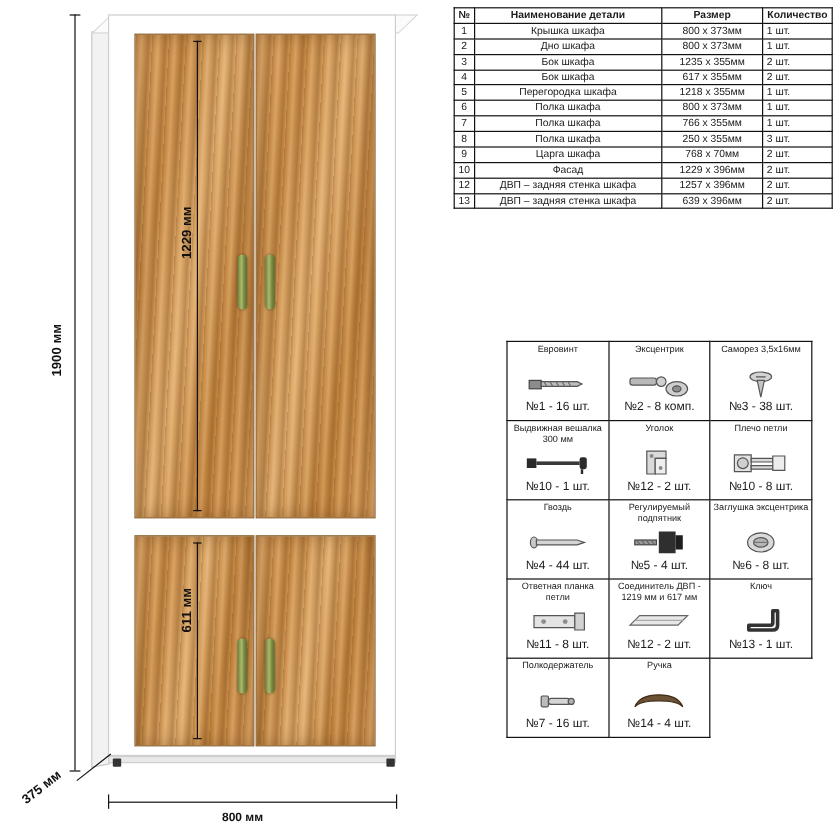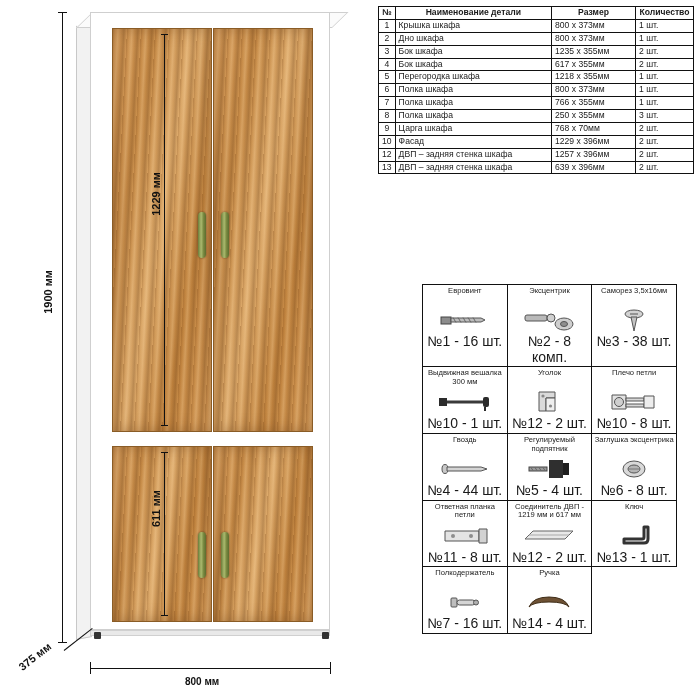--- a/index.html
+++ b/index.html
@@ -92,37 +92,37 @@
   
   #parts {
     position:absolute; left:378px; top:6px; width:316px;
     border-collapse:collapse; font-size:8.6px;
   }
   #parts th, #parts td {
     border:1px solid #111; padding:1px 3px; vertical-align:middle; line-height:1.15;
   }
   #parts th { font-weight:bold; text-align:center; }
   #parts td.num  { text-align:center; width:16px; }
-  #parts td.name { text-align:left; }
-  #parts td.size { width:84px;margin-top:40px; }
+  #parts td.name { text-align:center; }
+  #parts td.size { text-align:center; width:84px;margin-top:40px; }
   #parts td.qty  { text-align:left; width:58px; }
 
   
   #hardware {
     position:absolute; left:422px; top:284px; width:255px;
     border-collapse:collapse; table-layout:fixed;padding-left:30px;
   }
   #hardware td {
     border:1px solid #111; width:33.33%; height:66px;
     text-align:center; vertical-align:top; padding:2px 1px 1px;
     font-size:7.6px; line-height:1.12;
   }
   .hw-title { font-weight:normal; display:block; min-height:19px; }
   .hw-pic { display:block; height:26px; margin:1px auto 0; }
-  .hw-code { display:block; font-size:14px; margin-top:1px; }
+  .hw-code { display:block; font-size:10px; margin-top:1px; }
 </style>
 </head>
 <body>
 
 <div id="drawing">
 
   <div class="dimline" style="left:62px; top:12px; width:1px; height:630px;"></div>
   <div class="dimline" style="left:58px; top:12px; width:9px; height:1px;"></div>
   <div class="dimline" style="left:58px; top:642px; width:9px; height:1px;"></div>
   <div class="dim-label dim-vert" style="left:42px; top:270px;">1900 мм</div>

